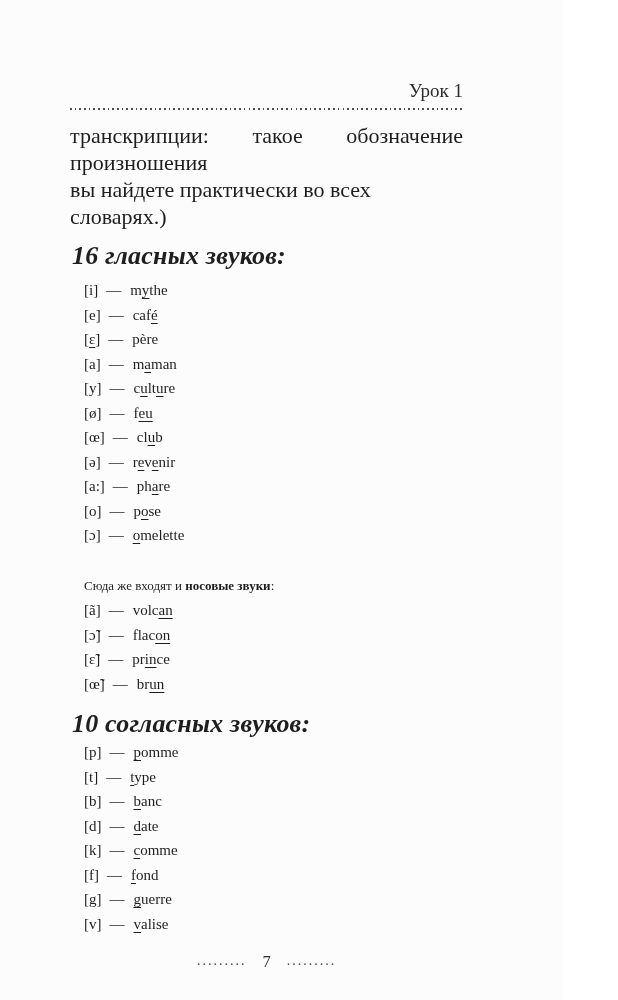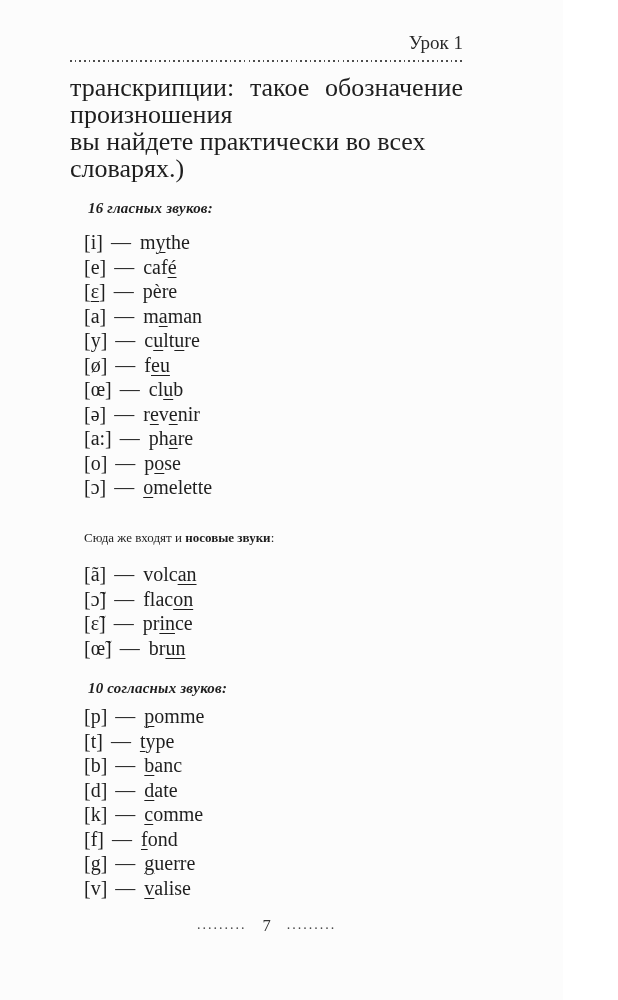--- a/index.html
+++ b/index.html
@@ -1,39 +1,39 @@
 <!DOCTYPE html>
 <html><head>
 <meta charset="utf-8">
 <style>
   html, body { margin: 0; padding: 0; background: #ffffff; }
   .page {
     width: 563px; height: 1000px;
     box-sizing: border-box;
-    padding: 32px 100px 0 70px;
+    padding: 80px 100px 0 70px;
     background: #fcfcfc;
     color: #1e1e1e;
     font-family: "Liberation Serif", "DejaVu Serif", serif;
     overflow: hidden;
   }
   .header { text-align: right; font-size: 19px; line-height: 22px; color: #2a2a2a; }
   .dotted-rule {
     margin-top: 6px; height: 2px;
     background: repeating-linear-gradient(90deg, #4d4d4d 0 1.6px, transparent 1.6px 4.7px);
   }
-  .intro { margin-top: 12px; font-size: 26px; line-height: 27px; }
+  .intro { margin-top: 12px; font-size: 22px; line-height: 27px; }
   .jline { text-align: justify; text-align-last: justify; }
   .heading {
-    margin: 14px 0 0 18px; font-size: 15px; line-height: 24px;
+    margin: 14px 0 0 2px; font-size: 26px; line-height: 24px;
     font-style: italic; font-weight: 700; letter-spacing: 0.2px;
   }
   #consonants-heading { margin-top: 16px; }
-  .entries { margin-top: 10px; padding-left: 14px; font-size: 20px; line-height: 24.5px; }
+  .entries { margin-top: 10px; padding-left: 14px; font-size: 15px; line-height: 24.5px; }
   #consonants-list { margin-top: 4px; }
-  #nasal-list { margin-top: 12px; }
+  #nasal-list { margin-top: 0; }
   .nasal-intro { margin-top: 26px; padding-left: 14px; font-size: 13px; line-height: 24.5px; }
   .b { font-weight: 700; }
   .sep { margin: 0 9px 0 8px; }
   .u {
     text-decoration: underline;
     text-underline-offset: 2.5px;
     text-decoration-thickness: 1.3px;
   }
   .footer { margin-top: 16px; text-align: center; font-size: 16px; color: #333; }
   .dots { font-size: 14px; letter-spacing: 2px; color: #4a4a4a; vertical-align: 2px; }

